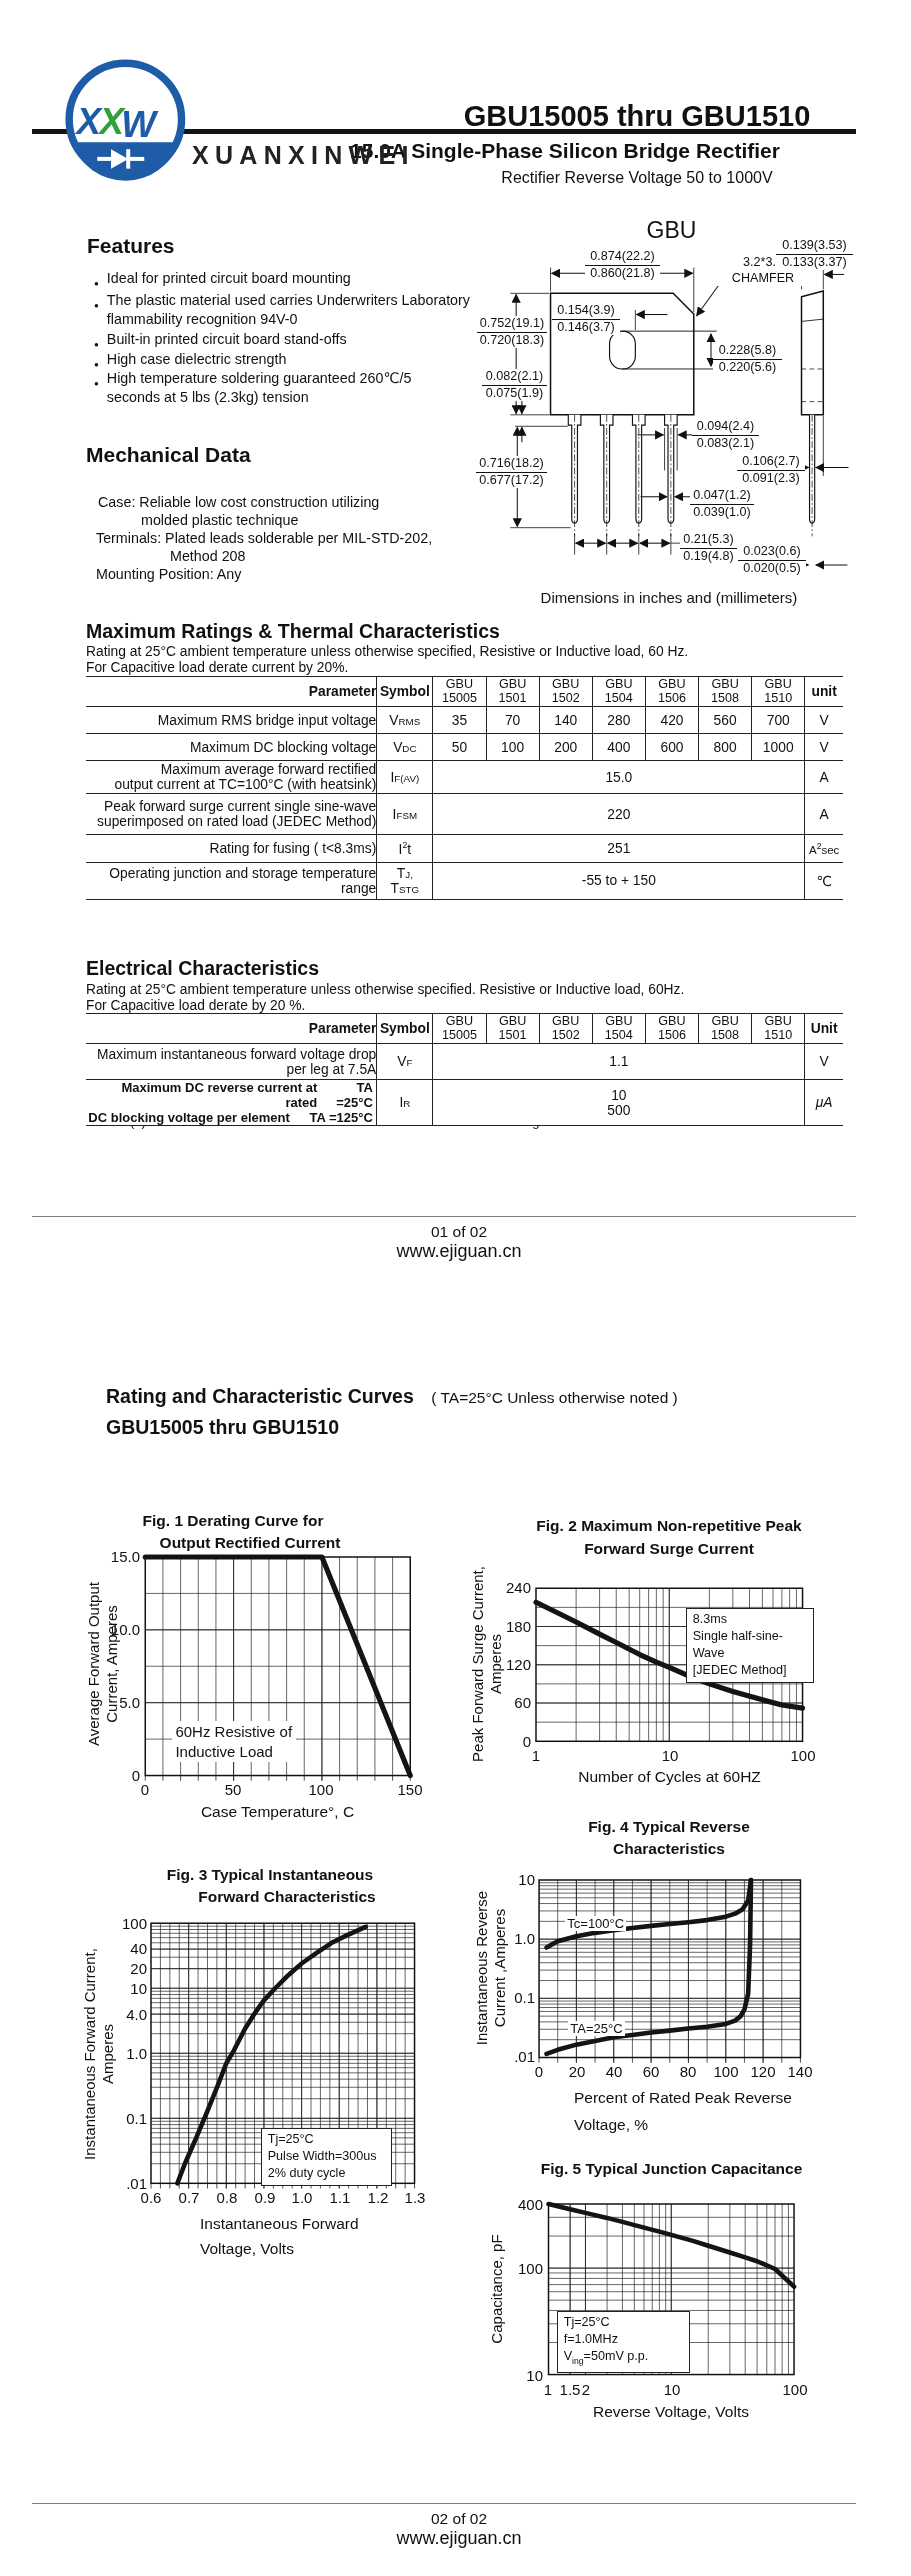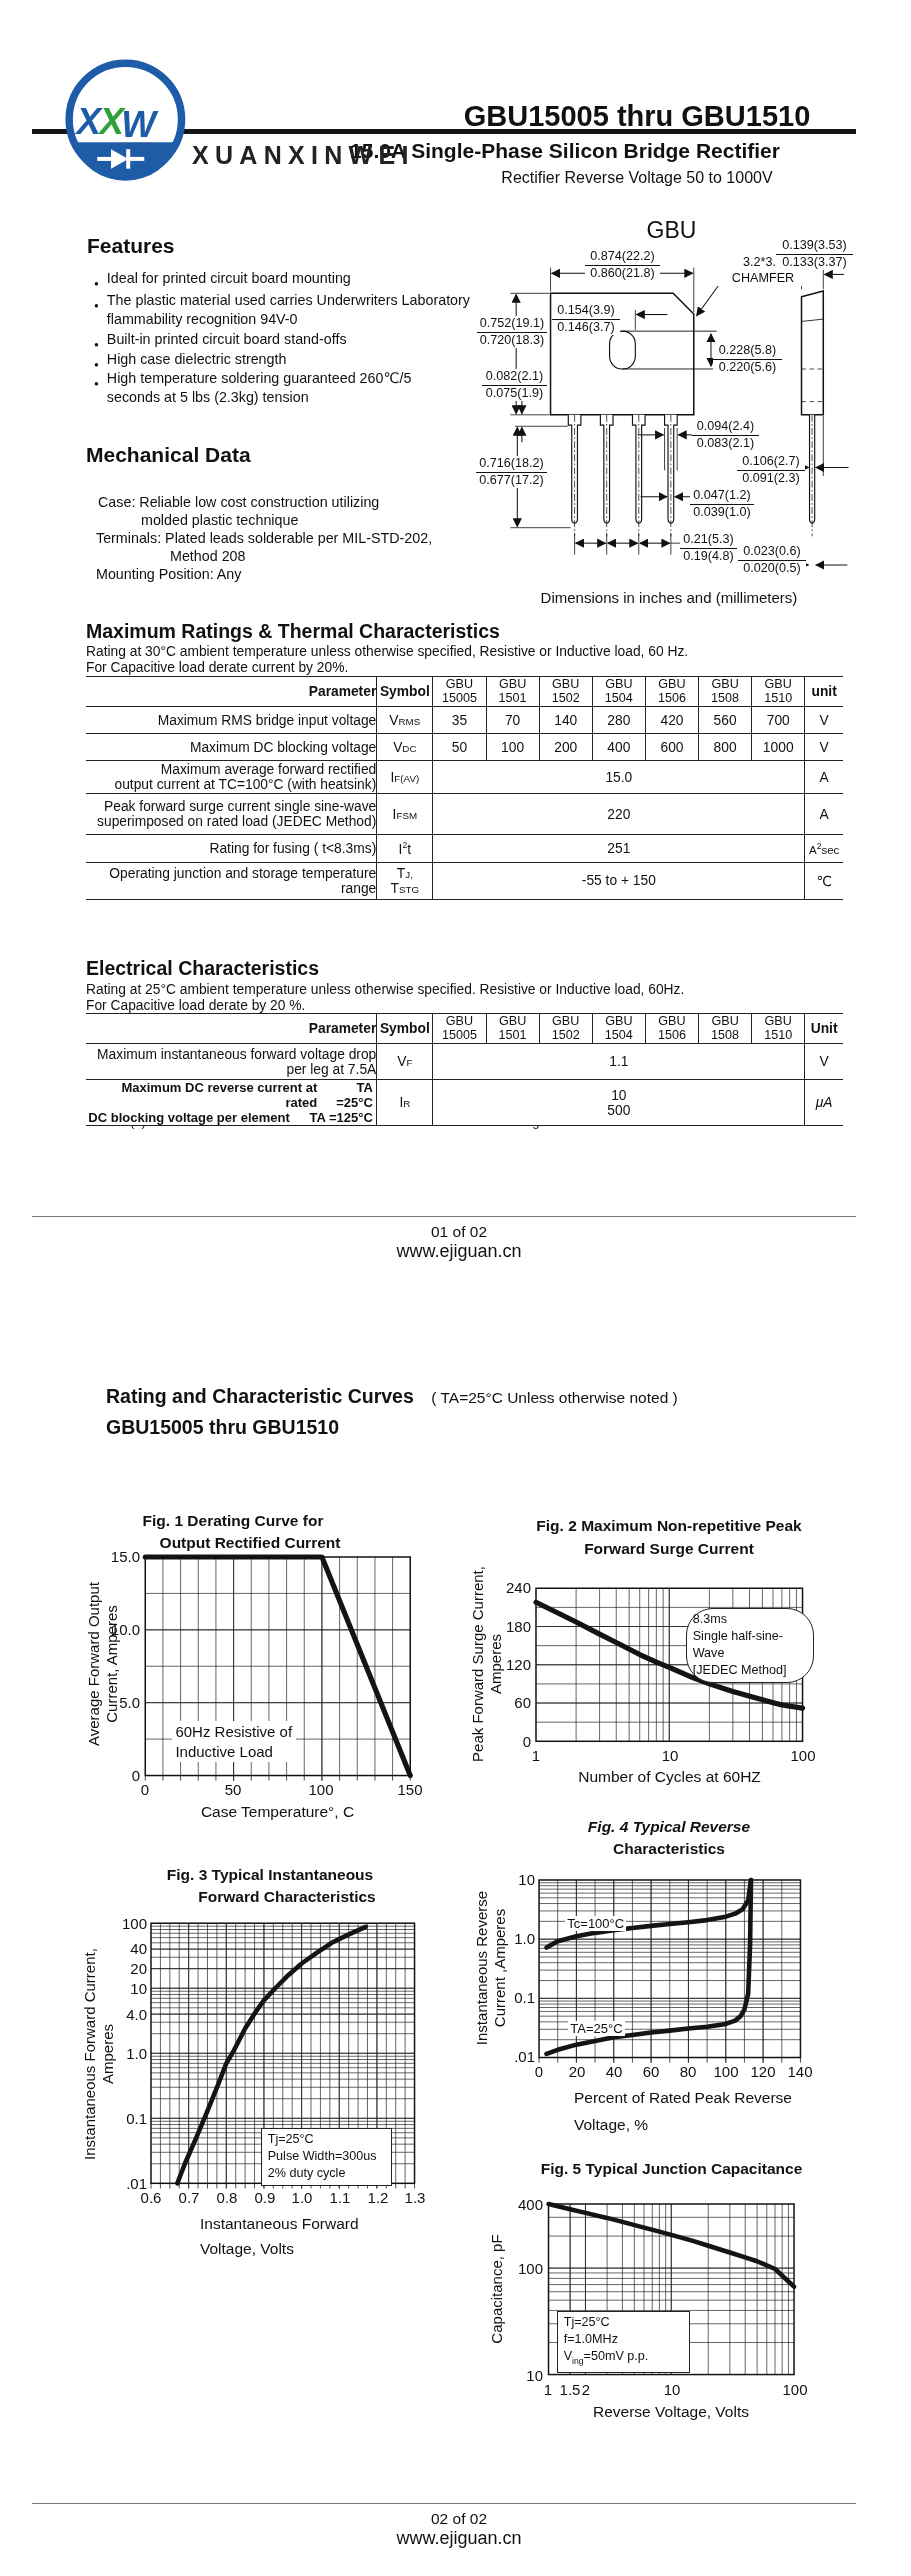--- a/index.html
+++ b/index.html
@@ -238,21 +238,21 @@
     <span class="a">0.21(5.3)</span>
     <span class="bb">0.19(4.8)</span>
   </div>
   <div class="dimfrac" style="left:738px;top:544px;width:68px;">
     <span class="a">0.023(0.6)</span>
     <span class="bb">0.020(0.5)</span>
   </div>
   <div class="abs ctr" style="left:534px;top:589px;width:270px;font-size:15px;z-index:3;">Dimensions in inches and (millimeters)</div>
 
   <div class="abs b" style="left:86px;top:620px;font-size:19.5px;">Maximum Ratings &amp; Thermal Characteristics</div>
-  <div class="abs" style="left:86px;top:644px;font-size:13.8px;">Rating at 30°C ambient temperature unless otherwise specified, Resistive or Inductive load, 60 Hz.</div>
+  <div class="abs" style="left:86px;top:644px;font-size:13.8px;">Rating at 25°C ambient temperature unless otherwise specified, Resistive or Inductive load, 60 Hz.</div>
   <div class="abs" style="left:86px;top:660px;font-size:13.8px;">For Capacitive load derate current by 20%.</div>
 
   <table class="dtable" style="left:86px;top:676px;width:757px;">
     <colgroup>
       <col style="width:290px">
         <col style="width:56px">
       <col style="width:53px">
         <col style="width:53px">
         <col style="width:53px">
         <col style="width:53px">
@@ -422,42 +422,42 @@
     <span style="display:block">Inductive Load</span>
   </div>
   <div class="axlab ctr" style="left:145px;top:1803px;width:265px;">Case Temperature°, C</div>
 
   <div class="figtitle" style="left:534px;top:1517px;width:270px;">Fig. 2 Maximum Non-repetitive Peak</div>
   <div class="figtitle" style="left:534px;top:1540px;width:270px;">Forward Surge Current</div>
   <div class="ylab" style="left:487px;top:1664px;width:218px;">
     <span>Peak Forward Surge Current,</span>
       <span>Amperes</span>
   </div>
-  <div class="annbox" style="left:686px;top:1608px;width:115px;border-width:0.9px;border-radius:27px;">
+  <div class="annbox" style="left:686px;top:1608px;width:115px;border-width:0.9px;">
     <span style="display:block">8.3ms</span>
     <span style="display:block">Single half-sine-Wave</span>
     <span style="display:block">[JEDEC Method]</span>
   </div>
   <div class="axlab ctr" style="left:536px;top:1768px;width:267px;">Number of Cycles at 60HZ</div>
 
   <div class="figtitle" style="left:135px;top:1866px;width:270px;">Fig. 3  Typical Instantaneous</div>
   <div class="figtitle" style="left:152px;top:1888px;width:270px;">Forward Characteristics</div>
   <div class="ylab" style="left:99px;top:2054px;width:264px;">
     <span>Instantaneous Forward Current,</span>
       <span>Amperes</span>
   </div>
   <div class="annbox" style="left:261px;top:2128px;width:118px;border-width:0.9px;">
     <span style="display:block">Tj=25°C</span>
     <span style="display:block">Pulse Width=300us</span>
     <span style="display:block">2% duty cycle</span>
   </div>
   <div class="axlab" style="left:200px;top:2215px;">Instantaneous Forward</div>
   <div class="axlab" style="left:200px;top:2240px;">Voltage, Volts</div>
 
-  <div class="figtitle" style="left:534px;top:1818px;width:270px;font-style:italic;">Fig. 4  Typical Reverse</div>
+  <div class="figtitle" style="left:534px;top:1818px;width:270px;">Fig. 4  Typical Reverse</div>
   <div class="figtitle" style="left:534px;top:1840px;width:270px;">Characteristics</div>
   <div class="ylab" style="left:491px;top:1968px;width:195px;">
     <span>Instantaneous Reverse</span>
       <span>Current ,Amperes</span>
   </div>
   <div class="annplain" style="left:565px;top:1916px;font-size:13px;padding:0 2.3px;">Tc=100°C</div>
   <div class="annplain" style="left:568px;top:2021px;font-size:13px;padding:0 2.3px;">TA=25°C</div>
   <div class="axlab" style="left:574px;top:2089px;">Percent of Rated Peak Reverse</div>
   <div class="axlab" style="left:574px;top:2116px;">Voltage, %</div>
 

